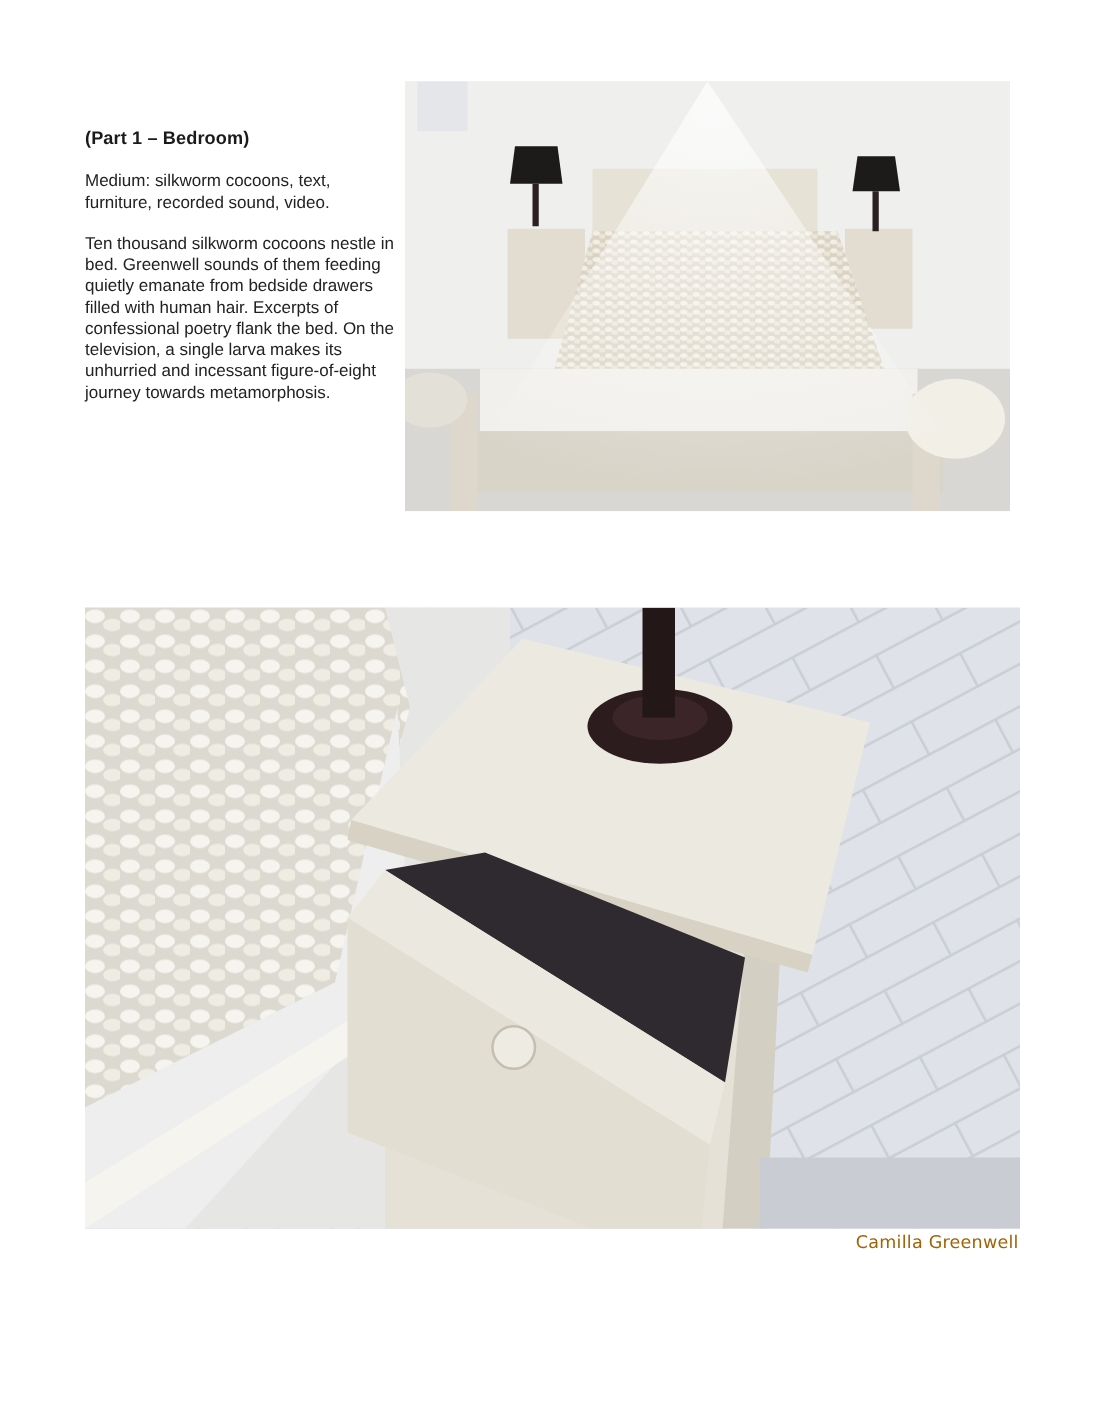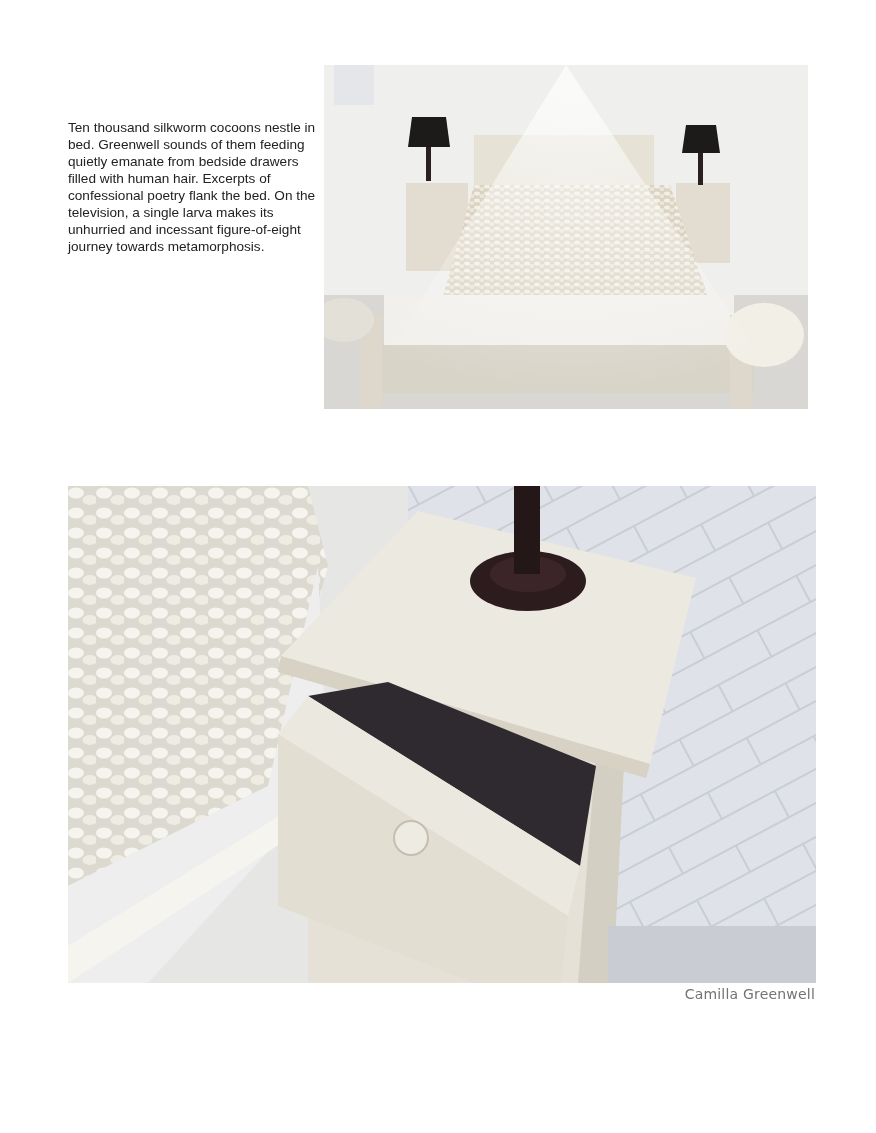--- a/index.html
+++ b/index.html
@@ -6,26 +6,28 @@
   body { width: 876px; height: 1133px; position: relative; overflow: hidden;
          font-family: "Liberation Sans", sans-serif; color: #1a1a1a; }
   .caption-block { position: absolute; left: 68px; top: 103px; width: 250px; }
   .title { font-weight: bold; font-size: 14.5px; line-height: 17px; margin: 0; letter-spacing: 0.1px; }
   .para { font-size: 13.6px; line-height: 17px; margin: 16px 0 0 0; color: #222; }
   .photo { position: absolute; overflow: hidden; }
   .photo svg { display: block; width: 100%; height: 100%; }
   #photo-top { left: 324px; top: 65px; width: 484px; height: 344px; background: #f0efed; }
   #photo-bottom { left: 68px; top: 486px; width: 748px; height: 497px; background: #e8e8ea; }
   .credit { position: absolute; right: 61px; top: 986px; font-family: "DejaVu Sans", sans-serif;
-            font-size: 14px; color: #737373; letter-spacing: 0.2px; }
+            font-size: 14px; color: #a16207; letter-spacing: 0.2px; }
 </style>
 </head>
 <body>
 
 <div class="caption-block">
+  <p class="title">(Part 1 – Bedroom)</p>
+  <p class="para">Medium: silkworm cocoons, text, furniture, recorded sound, video.</p>
   <p class="para">Ten thousand silkworm cocoons nestle in bed. Greenwell sounds of them feeding quietly emanate from bedside drawers filled with human hair. Excerpts of confessional poetry flank the bed. On the television, a single larva makes its unhurried and incessant figure-of-eight journey towards metamorphosis.</p>
 </div>
 
 <div class="photo" id="photo-top">
   <svg viewBox="0 0 484 344" preserveAspectRatio="none">
     <defs>
       <radialGradient id="netg" cx="0.5" cy="0.05" r="0.9">
         <stop offset="0" stop-color="#ffffff" stop-opacity="0.7"></stop>
         <stop offset="1" stop-color="#ffffff" stop-opacity="0"></stop>
       </radialGradient>

